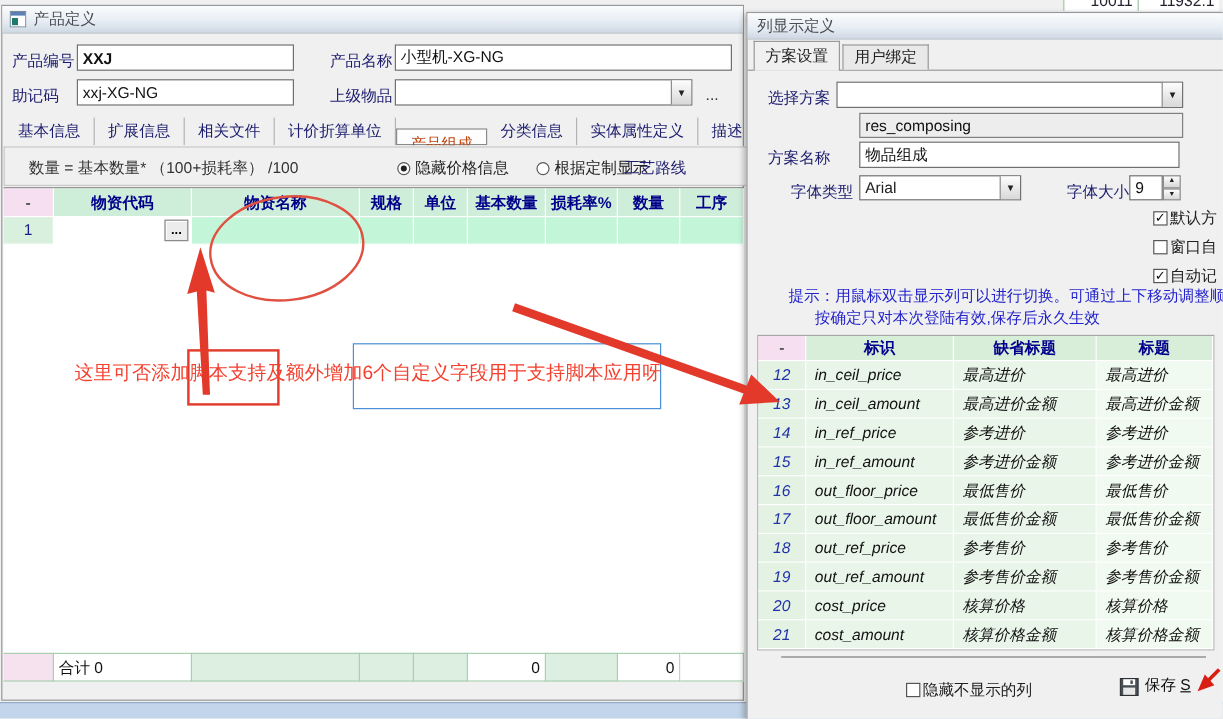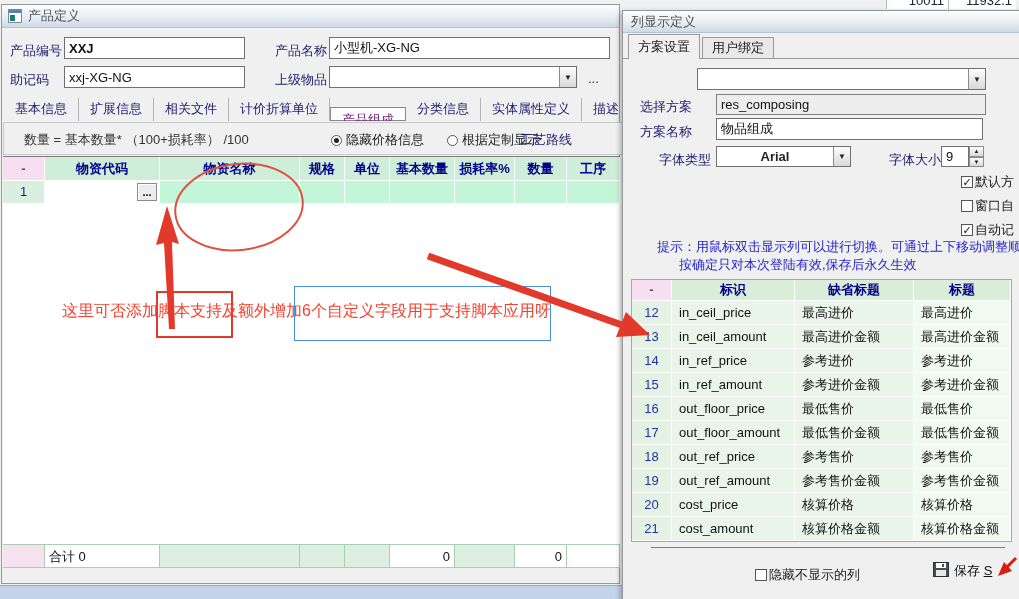--- a/index.html
+++ b/index.html
@@ -22,21 +22,21 @@
   .combo .drop { width:17px; background:linear-gradient(#fdfdfd,#d8d8d8); border-left:1px solid #8b8b8b;
     display:flex; align-items:center; justify-content:center; font-size:8px; color:#222; }
 
   
   #lwin { left:1px; top:4px; width:619px; height:580px; }
   #lwin-icon { width:14px; height:14px; flex:0 0 14px; }
   .fbtn-more { position:absolute; color:#333; cursor:default; }
 
   #left-tabs { position:absolute; left:2px; top:90px; right:1px; height:26px; display:flex; align-items:flex-end; overflow:hidden; }
   .ltab { height:23px; line-height:22px; padding:0 11px; border-right:1px solid #b3b3b3; color:#1c1c6e; white-space:nowrap; }
-  .ltab.active { background:#fdfdfd; border:1px solid #8a8a8a; height:14px; line-height:24px; color:#701a75; }
+  .ltab.active { background:#fdfdfd; border:1px solid #8a8a8a; height:14px; line-height:24px; color:#c2410c; }
 
   #formula-panel { position:absolute; left:1px; top:117px; width:652px; height:33px;
     border:1px solid #c9c9c9; background:#f0f0f0; }
   #formula-text { position:absolute; left:20px; top:8px; color:#333; }
   .radio-wrap { position:absolute; top:8px; display:flex; align-items:center; gap:4px; color:#222; white-space:nowrap; }
   .radio { width:11px; height:11px; border:1px solid #5a5a5a; border-radius:50%; background:#fff; position:relative; }
   .radio.sel::after { content:""; position:absolute; left:2px; top:2px; width:5px; height:5px; border-radius:50%; background:#222; }
   #route-label { position:absolute; left:516px; top:8px; color:#1c1c6e; white-space:nowrap; }
 
   #ltable { position:absolute; left:1px; top:151px; width:617px; height:412px;
@@ -66,51 +66,51 @@
   
   #rwin { left:622px; top:10px; width:410px; height:600px; box-shadow:-2px 2px 5px rgba(0,0,0,.28); }
   #rwin .titlebar { height:22px; }
   #rtabs { position:absolute; left:0; top:22px; right:0; height:26px; border-bottom:1px solid #9a9a9a; display:flex; align-items:flex-end; padding-left:5px; }
   .rtab { padding:0 9px; height:21px; line-height:20px; background:#e9e9e9; border:1px solid #9a9a9a; border-bottom:none; color:#222; margin-right:2px; }
   .rtab.active { height:25px; line-height:24px; background:#f0f0f0; position:relative; top:1px;text-align:right; }
 
   .rlbl { position:absolute; color:#1c1c6e; white-space:nowrap; }
   #res-box { position:absolute; left:93px; top:83px; width:270px; height:21px; background:#ededed;
     border:1px solid #7f7f7f; padding:1px 4px; color:#111; line-height:17px; }
-  #font-combo .val { font-weight:bold;text-align:center; }
+  #font-combo .val { font-weight:normal; }
   #size-box { left:318px; top:135px; width:28px; height:21px; }
   #spinner { position:absolute; left:346px; top:135px; width:15px; height:21px; display:flex; flex-direction:column; }
   #spinner span { flex:1; background:linear-gradient(#fdfdfd,#d8d8d8); border:1px solid #8b8b8b;
     font-size:6px; line-height:8px; text-align:center; color:#222; }
 
   #rw-checkboxes { position:absolute; left:338px; top:163px; width:90px; }
   .cbrow { display:flex; align-items:center; height:16px; margin-bottom:8px; white-space:nowrap; }
   .cb { width:12px; height:12px; border:1px solid #555; background:#fff; font-size:11px; line-height:11px;
     text-align:center; color:#111; flex:0 0 12px; }
   .cblabel { margin-left:2px; color:#222; }
 
   .hint { position:absolute; color:#2424cc; white-space:nowrap; }
 
   #rtable { position:absolute; left:8px; top:268px; width:381px; border:1px solid #a7a7a7; background:#fff; }
   .rheadrow { display:flex; }
   .rth { background:#d8eed8; color:#00008b; font-weight:bold; text-align:center; height:21px; line-height:20px;
     border-right:1px solid #fff; border-bottom:1px solid #fff; overflow:hidden; }
   .rth.pink { background:#f6dff0; color:#555; }
   .rrow { display:flex; }
   .rtd { height:24px; line-height:23px; border-right:1px solid #fff; border-bottom:1px solid #fff;
-    overflow:hidden; white-space:nowrap; padding-left:7px; color:#111; }
+    overflow:hidden; white-space:nowrap; padding-left:7px; color:#111;font-style:italic; }
   .rtd.c0 { background:#e3f2e3; color:#2233aa; text-align:center; padding-left:0; }
   .rtd.c1 { background:#e8f5e8; }
   .rtd.c2 { background:#e8f5e8; }
   .rtd.c3 { background:#f1faf1; }
   .rc0{width:40px}.rc1{width:123px}.rc2{width:119px}.rc3{flex:1}
 
   #rsep { position:absolute; left:28px; top:536px; width:354px; border-top:1px solid #7d7d7d; }
   #hide-cb-row { position:absolute; left:132px; top:555px; display:flex; align-items:center; }
-  #save-btn { position:absolute; left:310px; top:551px; display:flex; align-items:flex-start; gap:5px; color:#111; }
+  #save-btn { position:absolute; left:310px; top:551px; display:flex; align-items:flex-end; gap:5px; color:#111; }
   #save-btn u { text-decoration:underline; }
 
   
   .bg-partial { position:absolute; top:-7px; height:16px; background:#fff; border-left:1px solid #9fc7a8;
     color:#223; font-size:13px; text-align:right; padding:0 4px; overflow:hidden; }
 
   
   #ann-note { position:absolute; left:62px; top:301px; font-size:16px; color:#f4402e; white-space:nowrap; z-index:8; }
   #ann-redrect { position:absolute; left:156px; top:291px; width:77px; height:47px; border:2px solid #e2392a; z-index:7; }
   #ann-bluerect { position:absolute; left:294px; top:286px; width:257px; height:55px; border:1px solid #4a90d8; z-index:7; }
@@ -216,21 +216,21 @@
 
   <div id="rwin" class="win">
     <div class="titlebar">
       <span class="ttl" style="margin-left:2px;">列显示定义</span>
     </div>
     <div id="rtabs">
       <span class="rtab active">方案设置</span>
       <span class="rtab">用户绑定</span>
     </div>
 
-    <span class="rlbl" style="left:17px; top:62px;margin-top:25px;">选择方案</span>
+    <span class="rlbl" style="left:17px; top:62px;">选择方案</span>
     <div class="combo" style="left:74px; top:57px; width:289px; height:22px;">
       <span class="val"></span>
       <span class="drop">▼</span>
     </div>
 
     <div id="res-box">res_composing</div>
 
     <span class="rlbl" style="left:17px; top:112px;">方案名称</span>
     <input class="tbx" style="left: 93px; top: 107px; width: 267px; height: 22px;" value="物品组成">
 

